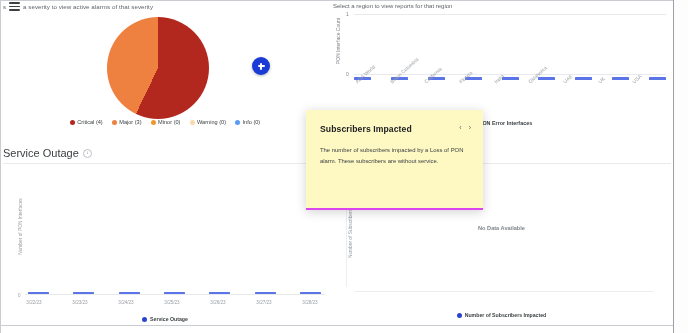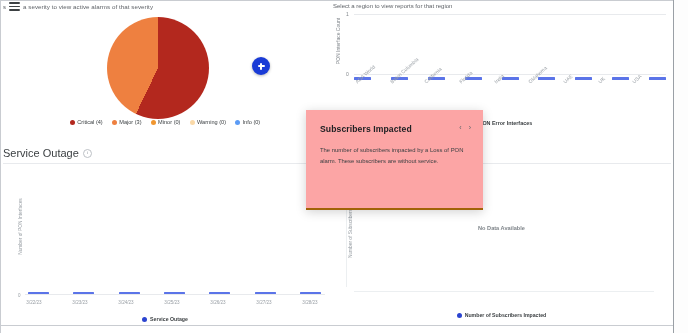--- a/index.html
+++ b/index.html
@@ -93,22 +93,22 @@
     transform:rotate(-90deg);text-align:center;white-space:nowrap;}
   .s-axisline{position:absolute;left:16px;top:22px;width:1px;height:100px;background:#eceff1;}
   .s-nodata{position:absolute;left:0;top:60px;width:343px;text-align:center;font-size:5.6px;
     color:#80868b;font-weight:bold;}
   .s-rule{position:absolute;left:24px;top:126px;width:300px;height:1px;background:#eceff1;}
   .s-legend{position:absolute;left:0;top:147px;width:343px;display:flex;justify-content:center;align-items:center;gap:3px;}
   .s-legend .legend-dot{background:#2b44d0;}
   .s-legend-label{font-size:5.2px;color:#3c4043;font-weight:bold;white-space:nowrap;}
 
   
-  .tipcard{position:absolute;left:306px;top:110px;width:177px;height:100px;background:#fca5a5;
-    border-bottom:2px solid #a16207;box-shadow:0 2px 10px rgba(0,0,0,.18);box-sizing:border-box;
+  .tipcard{position:absolute;left:306px;top:110px;width:177px;height:100px;background:#fef9c3;
+    border-bottom:2px solid #d946ef;box-shadow:0 2px 10px rgba(0,0,0,.18);box-sizing:border-box;
     padding:14px 14px 8px 14px;z-index:9;}
   .tip-title{font-size:8.6px;font-weight:bold;color:#202124;letter-spacing:.1px;}
   .tip-body{margin-top:11px;font-size:5.9px;line-height:1.85;color:#3c4043;width:146px;}
   .tip-nav{position:absolute;right:12px;top:14px;display:flex;gap:7px;}
   .tip-nav span{font-size:7px;color:#5f6368;cursor:pointer;line-height:1;}
 </style>
 </head>
 <body>
 
 <div class="page">

